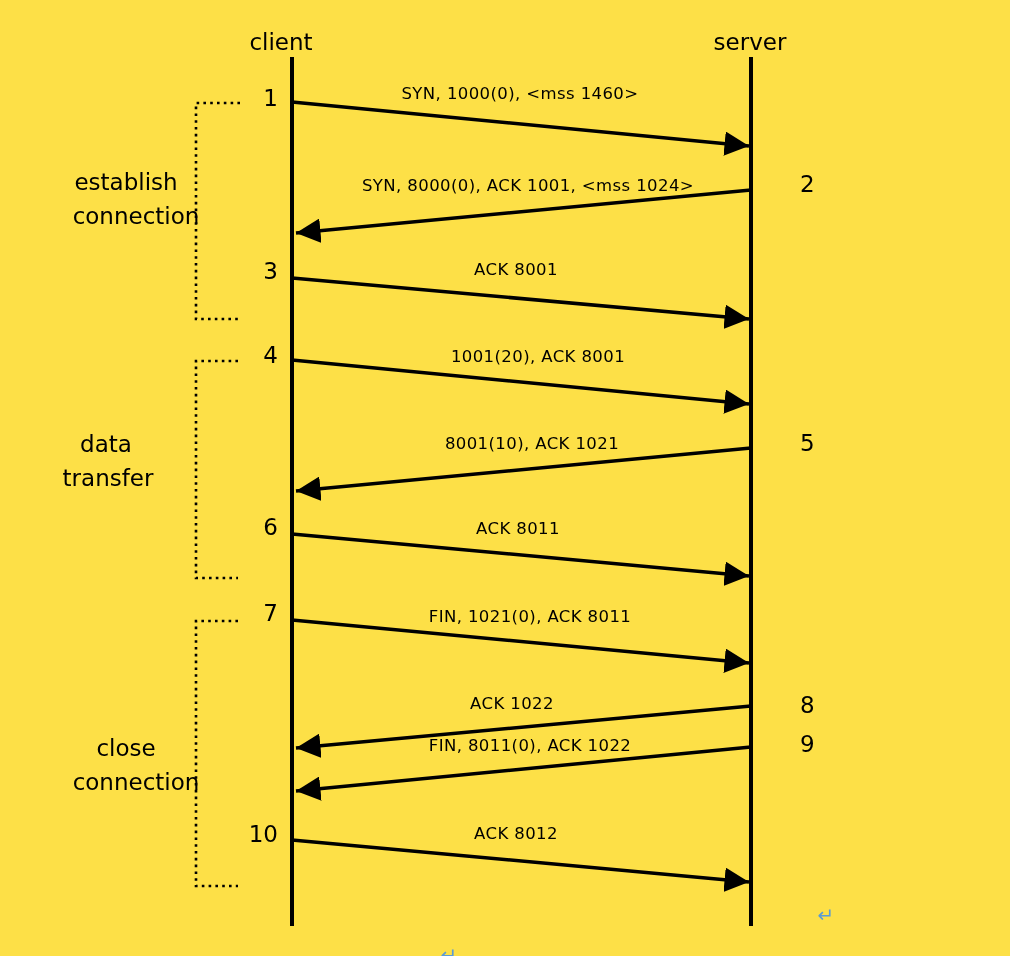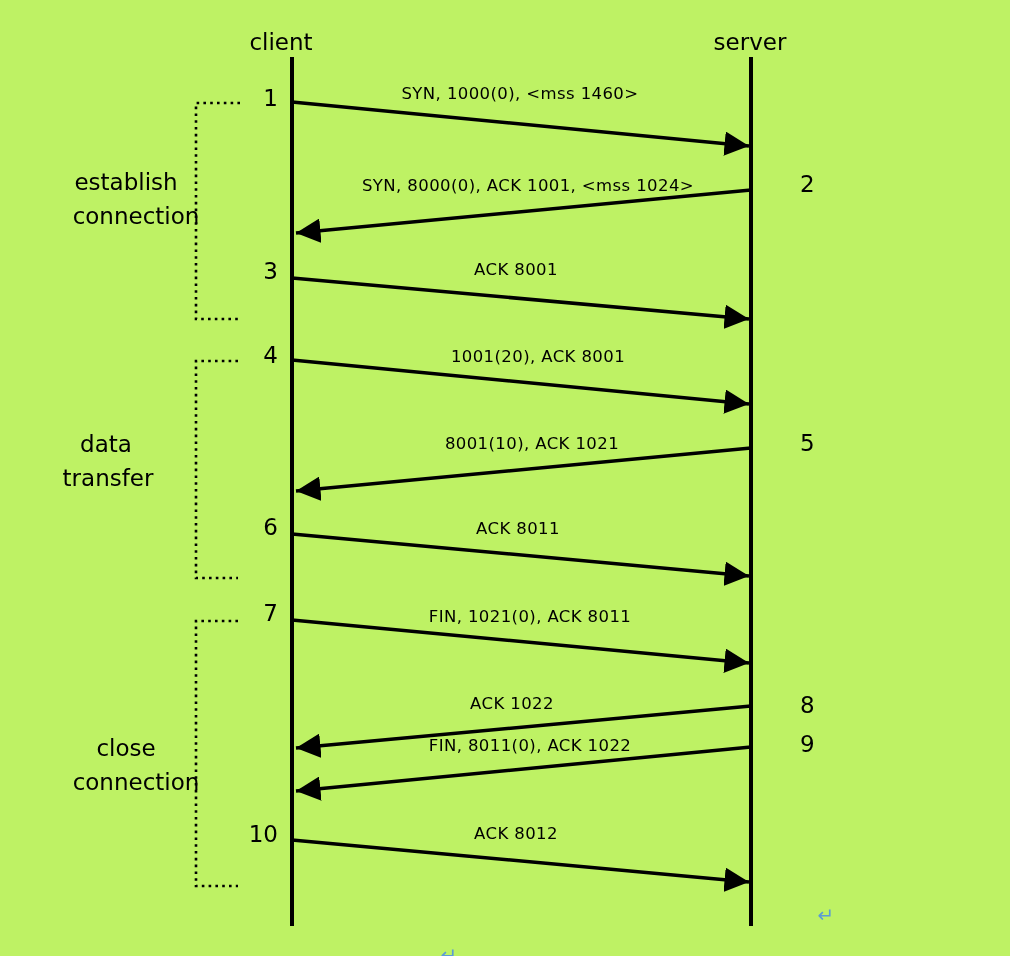--- a/index.html
+++ b/index.html
@@ -4,21 +4,21 @@
 <style>
   html, body {
     margin: 0;
     padding: 0;
     background: #ffffff;
   }
   .canvas {
     position: relative;
     width: 1010px;
     height: 956px;
-    background: #bef264;
+    background: #fde047;
     overflow: hidden;
     font-family: "DejaVu Sans", sans-serif;
   }
   svg { display: block; }
   .lifeline { stroke: #000000; stroke-width: 4; }
   .msg      { stroke: #000000; stroke-width: 3.5; }
   .bracket  { stroke: #000000; stroke-width: 2.6; fill: none; stroke-dasharray: 2.6 4.2; }
   .actor    { font-size: 23px; fill: #000000; text-anchor: middle; font-family: "DejaVu Sans", sans-serif; }
   .phase    { font-size: 23px; fill: #000000; text-anchor: middle; font-family: "DejaVu Sans", sans-serif; }
   .seq      { font-size: 23px; fill: #000000; font-family: "DejaVu Sans", sans-serif; }

